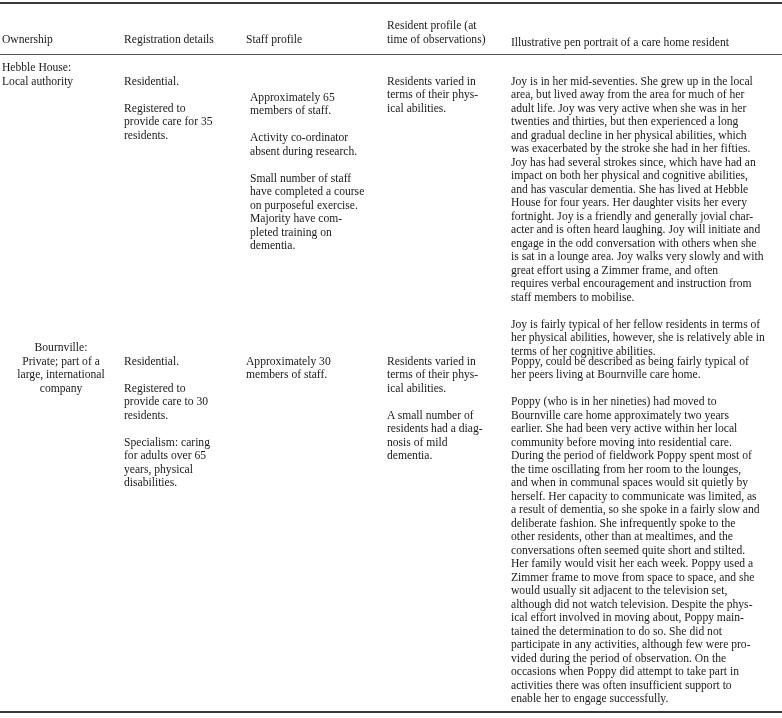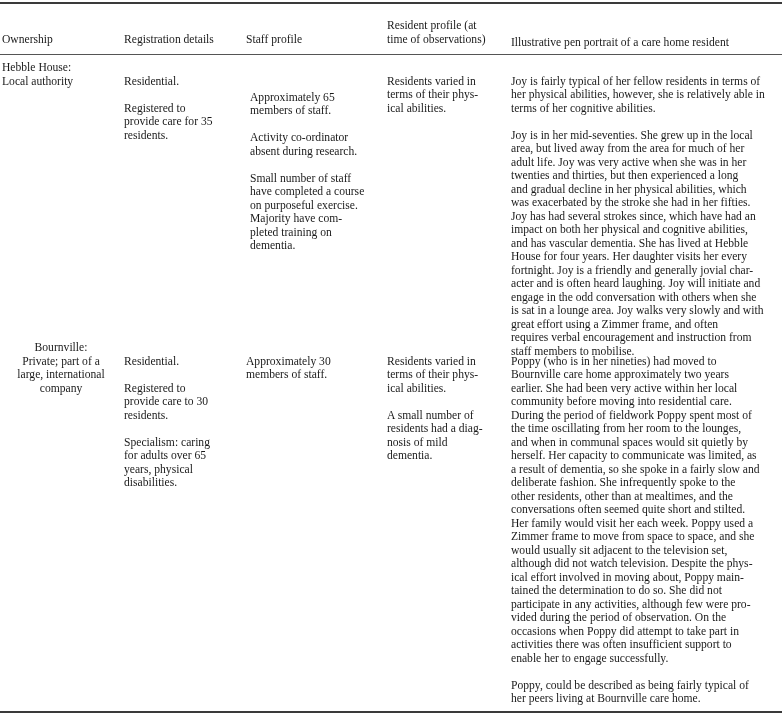--- a/index.html
+++ b/index.html
@@ -55,40 +55,40 @@
 dementia.</p>
   </div>
 
   <div class="cell" style="left:387px; top:74.5px; width:122px;">
     <p class="para">Residents varied in
 terms of their phys-
 ical abilities.</p>
   </div>
 
   <div class="cell" style="left:511px; top:74.5px; width:270px;">
-    <p class="para">Joy is fairly typical of her fellow residents in terms of
-her physical abilities, however, she is relatively able in
-terms of her cognitive abilities.</p>
     <p class="para">Joy is in her mid-seventies. She grew up in the local
 area, but lived away from the area for much of her
 adult life. Joy was very active when she was in her
 twenties and thirties, but then experienced a long
 and gradual decline in her physical abilities, which
 was exacerbated by the stroke she had in her fifties.
 Joy has had several strokes since, which have had an
 impact on both her physical and cognitive abilities,
 and has vascular dementia. She has lived at Hebble
 House for four years. Her daughter visits her every
 fortnight. Joy is a friendly and generally jovial char-
 acter and is often heard laughing. Joy will initiate and
 engage in the odd conversation with others when she
 is sat in a lounge area. Joy walks very slowly and with
 great effort using a Zimmer frame, and often
 requires verbal encouragement and instruction from
 staff members to mobilise.</p>
+    <p class="para">Joy is fairly typical of her fellow residents in terms of
+her physical abilities, however, she is relatively able in
+terms of her cognitive abilities.</p>
   </div>
 </div>
 
 <div>
   <div class="cell para" style="left:2px; top:341px; width:118px;text-align:center;">Bournville:
 Private; part of a
 large, international
 company</div>
 
   <div class="cell" style="left:124px; top:354.5px; width:118px;">
@@ -111,20 +111,22 @@
     <p class="para">Residents varied in
 terms of their phys-
 ical abilities.</p>
     <p class="para">A small number of
 residents had a diag-
 nosis of mild
 dementia.</p>
   </div>
 
   <div class="cell" style="left:511px; top:354.5px; width:270px;">
+    <p class="para">Poppy, could be described as being fairly typical of
+her peers living at Bournville care home.</p>
     <p class="para">Poppy (who is in her nineties) had moved to
 Bournville care home approximately two years
 earlier. She had been very active within her local
 community before moving into residential care.
 During the period of fieldwork Poppy spent most of
 the time oscillating from her room to the lounges,
 and when in communal spaces would sit quietly by
 herself. Her capacity to communicate was limited, as
 a result of dementia, so she spoke in a fairly slow and
 deliberate fashion. She infrequently spoke to the
@@ -134,18 +136,16 @@
 Zimmer frame to move from space to space, and she
 would usually sit adjacent to the television set,
 although did not watch television. Despite the phys-
 ical effort involved in moving about, Poppy main-
 tained the determination to do so. She did not
 participate in any activities, although few were pro-
 vided during the period of observation. On the
 occasions when Poppy did attempt to take part in
 activities there was often insufficient support to
 enable her to engage successfully.</p>
-    <p class="para">Poppy, could be described as being fairly typical of
-her peers living at Bournville care home.</p>
   </div>
 </div>
 
 <div class="rule bot"></div>
 
 </body></html>

